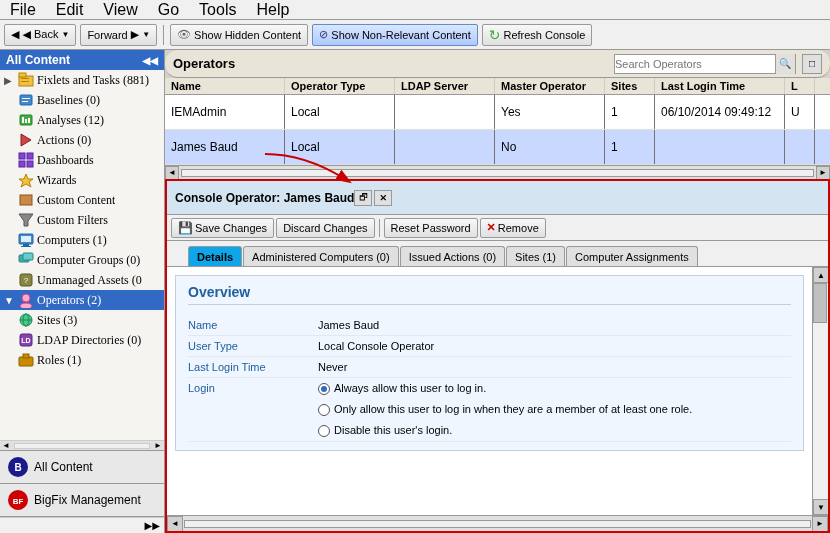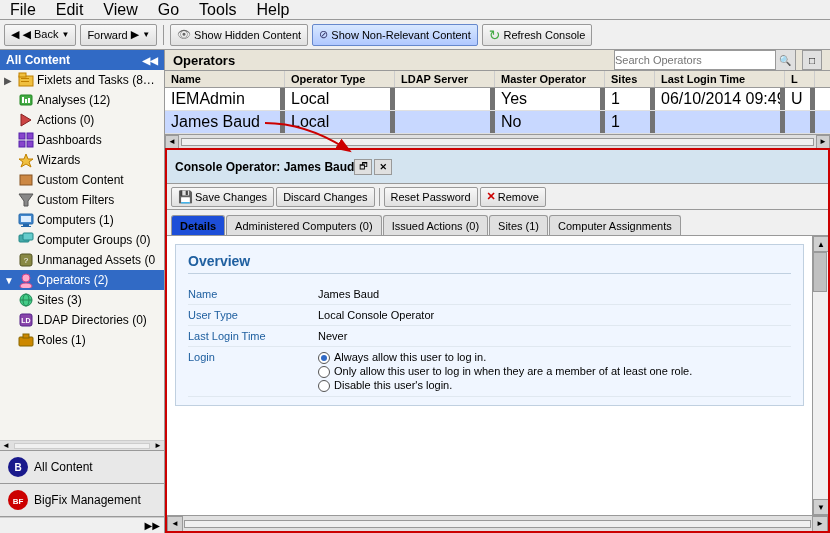--- a/index.html
+++ b/index.html
@@ -18,67 +18,67 @@
     .main-layout { display: flex; height: calc(533px - 50px); }
 
     
     .sidebar { width: 165px; background: #f5f4f0; border-right: 1px solid #999; display: flex; flex-direction: column; overflow: hidden; }
     .sidebar-header { background: #316ac5; color: white; padding: 3px 6px; font-weight: bold; font-size: 12px; display: flex; justify-content: space-between; align-items: center; }
     .sidebar-collapse-btn { color: white; cursor: pointer; font-size: 10px; }
     .sidebar-tree { flex: 1; overflow-y: auto; overflow-x: hidden; }
     .tree-item { display: flex; align-items: center; padding: 2px 4px; cursor: pointer; white-space: nowrap; }
     .tree-item.selected { background: #316ac5; color: white; }
     .tree-item .expander { width: 14px; font-size: 10px; color: #555; flex-shrink: 0; }
-    .tree-item .label { font-size: 12px; overflow: hidden; text-overflow: ellipsis; }
+    .tree-item .label { font-size: 12px; overflow: hidden; text-overflow: ellipsis; font-family: Liberation Serif, serif; }
     .sidebar-footer { border-top: 1px solid #999; }
     .sidebar-nav-btn { display: flex; align-items: center; gap: 6px; padding: 6px 8px; cursor: pointer; background: #e8e8e8; border-bottom: 1px solid #999; }
     .sidebar-nav-btn .nav-icon { width: 20px; height: 20px; border-radius: 50%; display: flex; align-items: center; justify-content: center; font-size: 12px; font-weight: bold; }
     .all-content-icon { background: #1a1a8c; color: white; }
     .bigfix-icon { background: #cc0000; color: white; font-size: 10px; }
     .sidebar-expand-btn { display: flex; justify-content: flex-end; padding: 2px 4px; background: #f0f0f0; border-top: 1px solid #ccc; }
 
     
-    .panel-header { background: #e8e4d8; border-bottom: 1px solid #999; padding: 4px 8px; display: flex; justify-content: space-between; align-items: center; height: 21px; }
+    .panel-header { background: #e8e4d8; border-bottom: 1px solid #999; padding: 4px 8px; display: flex; justify-content: space-between; align-items: center; height: 28px; border-radius: 13px; }
     .panel-title { font-weight: bold; font-size: 13px; }
     .search-box { display: flex; align-items: center; border: 1px solid #999; background: white; height: 20px; }
     .search-input { border: none; outline: none; font-size: 11px; padding: 0 0; width: 160px; height: 18px; }
     .search-btn { background: #e0e0e0; border-left: 1px solid #999; width: 20px; height: 20px; display: flex; align-items: center; justify-content: center; cursor: pointer; font-size: 10px; }
     .panel-icon-btn { width: 20px; height: 20px; display: flex; align-items: center; justify-content: center; cursor: pointer; background: #e0e0e0; border: 1px solid #999; margin-left: 2px; }
     .table-header { display: flex; background: #e8e4d8; border-bottom: 1px solid #999; }
     .th { padding: 2px 6px; font-weight: bold; font-size: 11px; border-right: 1px solid #ccc; cursor: pointer; white-space: nowrap; overflow: hidden; }
     .table-body { background: white; }
     .table-row { display: flex; border-bottom: 1px solid #e0e0e0; cursor: pointer; }
-    .td { padding: 2px 6px; font-size: 16px; border-right: 5px solid #737373; white-space: nowrap; overflow: hidden; }
+    .td { padding: 10px 6px; font-size: 12px; border-right: 1px solid #737373; white-space: nowrap; overflow: hidden; }
 
     
     .detail-panel { border: 2px solid #cc0000; flex: 1; display: flex; flex-direction: column; overflow: hidden; margin: 0; }
     .detail-header { background: #d4e4f0; border-bottom: 1px solid #999; padding: 3px 8px; display: flex; justify-content: flex-start; align-items: center; height: 34px; }
     .detail-title { font-weight: bold; font-size: 12px; }
     .detail-header-icons { display: flex; gap: 2px; }
     .detail-icon-btn { width: 18px; height: 16px; background: #e0e0e0; border: 1px solid #999; cursor: pointer; display: flex; align-items: center; justify-content: center; font-size: 10px; }
 
     
     .action-toolbar { background: #f0f0f0; border-bottom: 1px solid #999; display: flex; align-items: center; padding: 2px 4px; gap: 2px; height: 26px; }
     .action-btn { display: flex; align-items: center; gap: 2px; padding: 2px 6px; background: linear-gradient(to bottom, #f8f8f8, #e0e0e0); border: 1px solid #999; border-radius: 2px; cursor: pointer; font-size: 11px; height: 20px; }
     .action-separator { width: 1px; height: 18px; background: #999; margin: 0 2px; }
     .remove-x { color: #cc0000; font-weight: bold; }
 
     
     .tabs-bar { background: #f0f0f0; border-bottom: 1px solid #999; display: flex; align-items: flex-end; padding: 2px 4px 0; gap: 1px; height: 26px; }
     .tab { padding: 2px 8px; background: #e0e0e0; border: 1px solid #999; border-bottom: none; cursor: pointer; font-size: 11px; border-radius: 3px 3px 0 0; height: 20px; display: flex; align-items: center; }
-    .tab.active { background: #1d4ed8; font-weight: bold; }
+    .tab.active { background: #0ea5e9; font-weight: bold; margin-left: 17px; }
 
     
     .overview-content { flex: 1; overflow-y: auto; background: white; padding: 8px; }
     .overview-box { border: 1px solid #c0d0e0; background: #f0f6ff; padding: 8px 12px; }
     .overview-title { color: #2060a0; font-weight: bold; font-size: 14px; margin-bottom: 10px; padding-bottom: 4px; border-bottom: 1px solid #c0d0e0; }
     .overview-row { display: grid; grid-template-columns: 130px 1fr; padding: 4px 0; border-bottom: 1px solid #e0e8f0; align-items: start; }
     .overview-label { color: #2060a0; font-size: 11px; font-weight: 500; }
     .overview-value { font-size: 11px; }
-    .radio-group { display: flex; flex-direction: column; gap: 1px; }
+    .radio-group { display: flex; flex-direction: column; gap: 8px; }
     .radio-item { display: flex; align-items: flex-start; gap: 4px; font-size: 11px; }
     .radio-dot { width: 12px; height: 12px; border-radius: 50%; border: 1px solid #555; background: white; margin-top: 1px; flex-shrink: 0; display: flex; align-items: center; justify-content: center; }
     .radio-dot.checked::after { content: ''; width: 6px; height: 6px; border-radius: 50%; background: #316ac5; display: block; }
 
     
     .v-scrollbar { width: 16px; background: #e0e0e0; border-left: 1px solid #999; display: flex; flex-direction: column; }
     .scroll-arrow { width: 16px; height: 16px; background: #d0d0d0; border: 1px solid #999; display: flex; align-items: center; justify-content: center; cursor: pointer; font-size: 8px; }
     .scroll-track { flex: 1; background: #f0f0f0; position: relative; }
     .scroll-thumb { width: 14px; background: #c0c0c0; border: 1px solid #999; position: absolute; top: 0; height: 40px; left: 0; }
 
@@ -150,20 +150,29 @@
         <span class="expander">▶</span>
         <svg width="16" height="16" style="margin-right:3px;flex-shrink:0;">
           <rect x="1" y="4" width="14" height="10" fill="#f0c040" stroke="#c08000" stroke-width="1"></rect>
           <rect x="1" y="1" width="7" height="4" fill="#f0c040" stroke="#c08000" stroke-width="1"></rect>
           <rect x="3" y="6" width="8" height="1" fill="#c08000"></rect>
           <rect x="3" y="9" width="8" height="1" fill="#c08000"></rect>
         </svg>
         <span class="label">Fixlets and Tasks (881)</span>
       </div>
 
+      <div class="tree-item">
+        <span class="expander"></span>
+        <svg width="16" height="16" style="margin-right:3px;flex-shrink:0;">
+          <rect x="2" y="3" width="12" height="10" fill="#4488cc" stroke="#2266aa" stroke-width="1" rx="1"></rect>
+          <rect x="4" y="6" width="8" height="1" fill="white"></rect>
+          <rect x="4" y="9" width="6" height="1" fill="white"></rect>
+        </svg>
+        <span class="label">Baselines (0)</span>
+      </div>
 
       <div class="tree-item">
         <span class="expander"></span>
         <svg width="16" height="16" style="margin-right:3px;flex-shrink:0;">
           <rect x="2" y="3" width="12" height="10" fill="#44aa44" stroke="#228822" stroke-width="1" rx="1"></rect>
           <rect x="4" y="5" width="2" height="6" fill="white"></rect>
           <rect x="7" y="7" width="2" height="4" fill="white"></rect>
           <rect x="10" y="6" width="2" height="5" fill="white"></rect>
         </svg>
         <span class="label">Analyses (12)</span>

